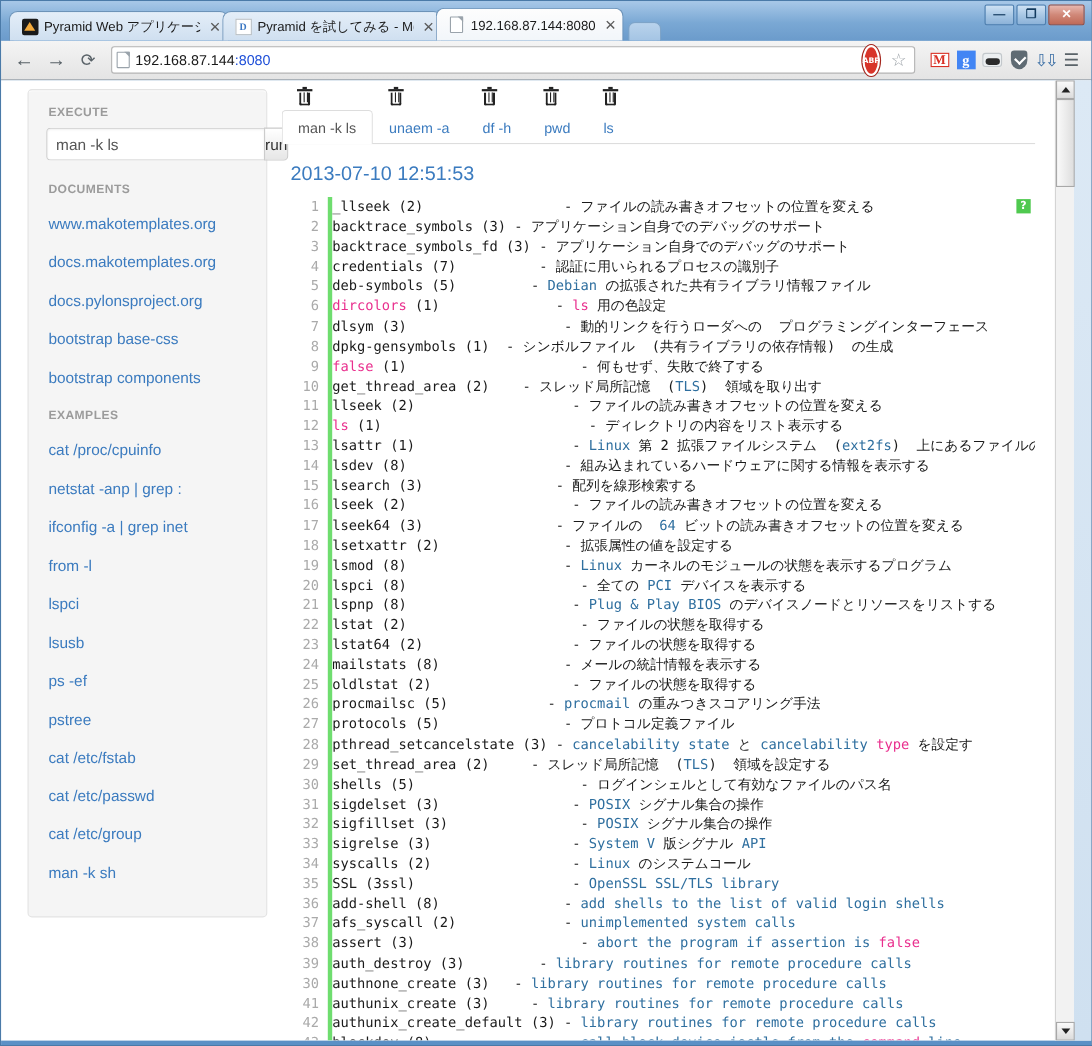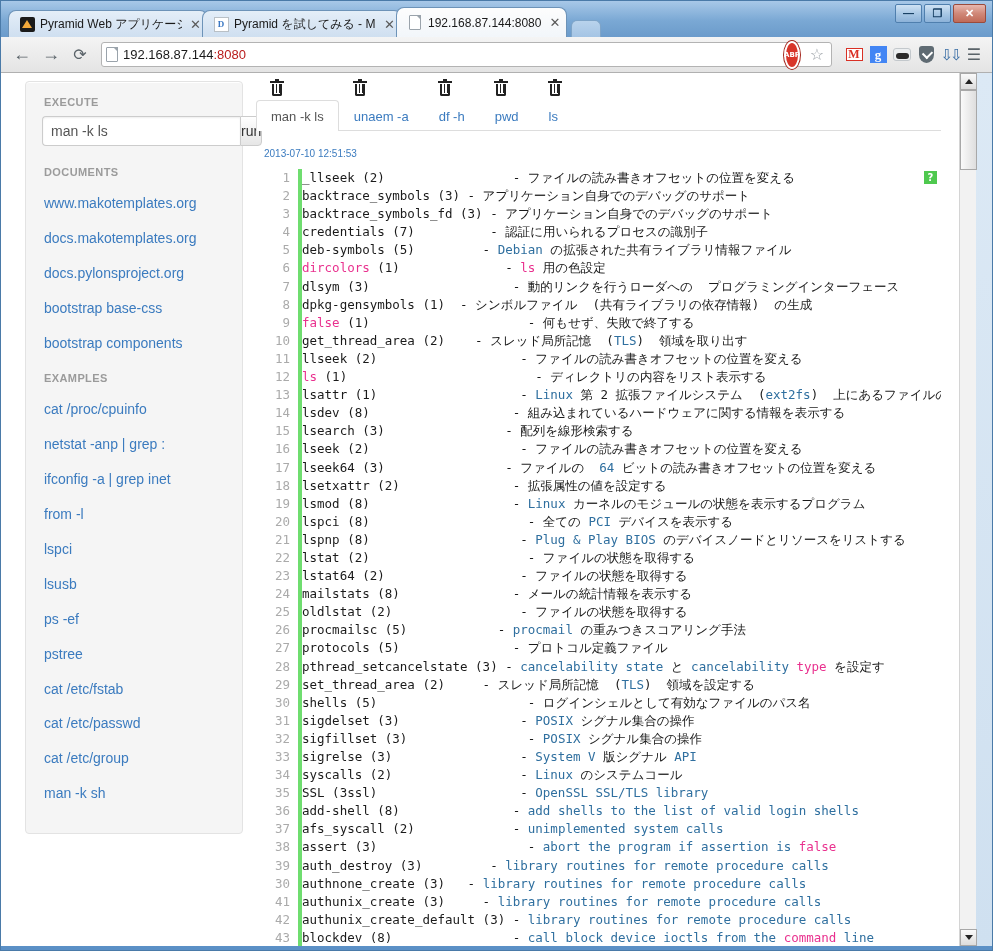--- a/index.html
+++ b/index.html
@@ -114,21 +114,21 @@
   }
   .navbtn.reload { font-size: 16px; }
   .omnibox {
     flex: 1; height: 25px; margin: 0 5px;
     background: #fff; border: 1px solid #b3b3b3; border-radius: 3px;
     display: flex; align-items: center; padding: 0 4px; gap: 5px;
   }
   .omnibox .urltext {
     flex: 1; font-size: 13px; color: #1a1a1a; white-space: nowrap; overflow: hidden;
   }
-  .omnibox .urltext .port { color: #b91c1c; }
+  .omnibox .urltext .port { color: #1d4ed8; }
   .ext-icons { display: flex; align-items: center; gap: 4px; padding-left: 4px; }
   .exticon { width: 20px; height: 20px; display: flex; align-items: center; justify-content: center; cursor: pointer; }
   .ic-abp {
     width: 16px; height: 28px; border-radius: 50%;
     background: #d8352a; border: 2px solid #fff; box-shadow: 0 0 0 1px #a3251c;
     color: #fff; font-size: 7px; font-weight: bold; display: flex; align-items: center; justify-content: center;
     font-family: "DejaVu Sans", sans-serif;
   }
   .ic-star { font-size: 16px; color: #9aa0a6; }
   .ic-gmail {
@@ -235,21 +235,21 @@
   .cmdtab {
     padding: 8px 14px 7px 14px; font-size: 13px; color: #3b7bbf;
     cursor: pointer; border: 1px solid transparent; border-bottom: none;
     border-radius: 4px 4px 0 0; white-space: nowrap; margin-bottom: -1px;
     background: transparent;
   }
   .cmdtab.active {
     color: #555; background: #fff; border-color: #ddd; border-bottom-color: #fff;
   }
   .timestamp {
-    font-size: 10px; color: #3b7bbf; padding: 17px 0 10px 8px;
+    font-size: 18px; color: #3b7bbf; padding: 17px 0 10px 8px;
   }
 
   
   .codeblock {
     position: relative;
     margin-right: 18px;
     font-family: "DejaVu Sans Mono", monospace;
     font-size: 12.5px;
     line-height: 18.1px;
     display: flex;

